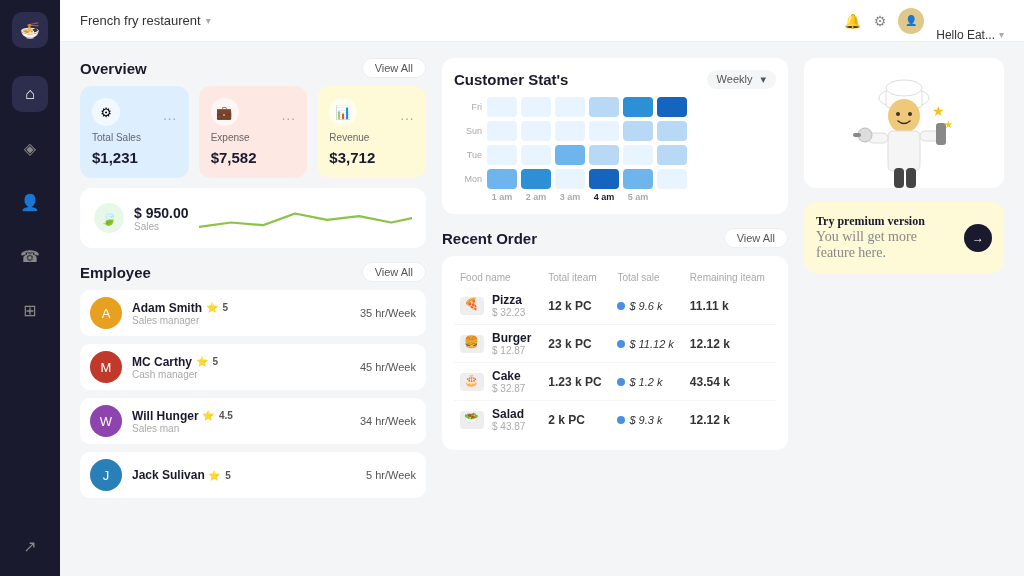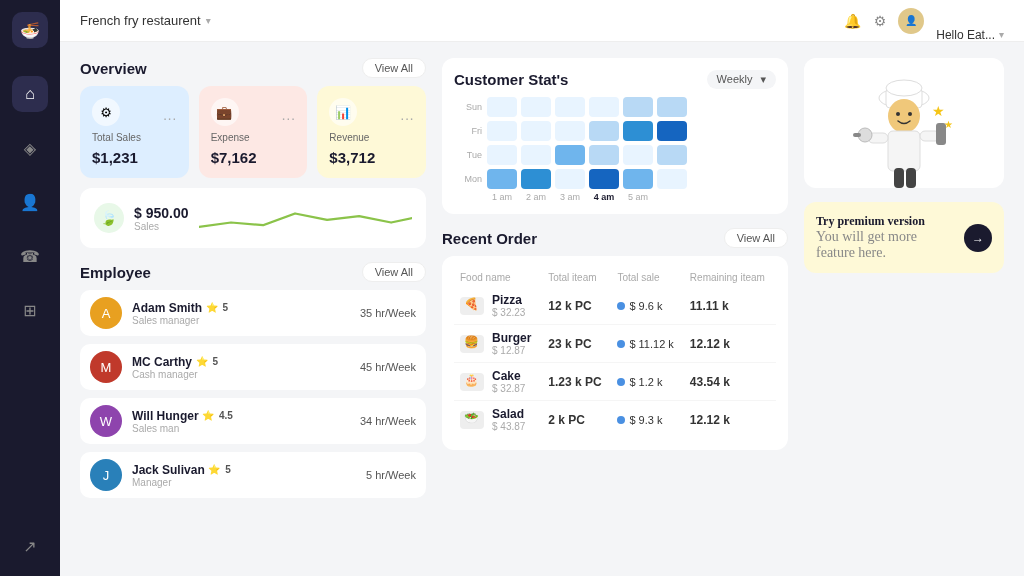--- a/index.html
+++ b/index.html
@@ -200,35 +200,35 @@
       width: 30px; height: 20px;
       border-radius: 4px;
       background: #ddeeff;
     }
     .hcell.l0 { background: #e8f4ff; }
     .hcell.l1 { background: #b8d9f5; }
     .hcell.l2 { background: #6fb5ed; }
     .hcell.l3 { background: #2d8fd4; }
     .hcell.l4 { background: #1565c0; }
     .hmap-times { display: flex; gap: 4px; padding-left: 33px; margin-top: 3px; }
-    .hmap-time { width: 30px; font-size: 9px; color: #aaa; text-align: center; }
+    .hmap-time { width: 30px; font-size: 9px; color: #aaa; text-align: center; font-weight: bold; }
     .hmap-time.active { color: #1a1a2e; font-weight: 600; }
 
     
     .order-table { background: #fff; border-radius: 12px; padding: 12px; }
     .order-table table { width: 100%; border-collapse: collapse; }
     .order-table th { font-size: 10px; color: #aaa; font-weight: 500; text-align: left; padding: 4px 6px; }
     .order-table td { font-size: 11px; color: #333; padding: 6px 6px; vertical-align: middle; }
     .order-table tr:not(:last-child) td { border-bottom: 1px solid #f5f5f5; }
     .food-name { font-weight: 600; font-size: 12px; color: #1a1a2e; }
     .food-price { font-size: 10px; color: #aaa; }
     .food-icon { width: 24px; height: 18px; background: #eee; border-radius: 4px; display: inline-block; font-size: 12px; text-align: center; }
     .food-cell { display: flex; align-items: center; gap: 8px; }
     .total-items { font-weight: 700; font-size: 12px; }
-    .total-sale { display: flex; align-items: center; gap: 4px; font-size: 11px; }
+    .total-sale { display: flex; align-items: center; gap: 4px; font-size: 11px; font-style: italic; }
     .sale-dot { width: 8px; height: 8px; border-radius: 50%; background: #4a90e2; flex-shrink: 0; }
     .remaining { font-weight: 700; font-size: 12px; }
 
     
     .chef-card {
       background: #fff;
       border-radius: 12px;
       padding: 10px;
       display: flex;
       flex-direction: column;
@@ -315,21 +315,21 @@
             </div>
             <div class="ov-card-label">Total Sales</div>
             <div class="ov-card-value">$1,231</div>
           </div>
           <div class="ov-card pink">
             <div style="display:flex;justify-content:space-between;">
               <div class="ov-card-icon">💼</div>
               <span class="ov-card-menu">···</span>
             </div>
             <div class="ov-card-label">Expense</div>
-            <div class="ov-card-value">$7,162</div>
+            <div class="ov-card-value">$7,582</div>
           </div>
           <div class="ov-card yellow">
             <div style="display:flex;justify-content:space-between;">
               <div class="ov-card-icon">📊</div>
               <span class="ov-card-menu">···</span>
             </div>
             <div class="ov-card-label">Revenue</div>
             <div class="ov-card-value">$3,712</div>
           </div>
         </div>
@@ -389,60 +389,59 @@
             <div class="emp-hours">34 hr/Week</div>
           </div>
           <div class="emp-item">
             <div class="emp-avatar-placeholder" style="background:#2980b9;">J</div>
             <div class="emp-info">
               <div class="emp-name">
                 <span>Jack Sulivan</span>
                 <span class="emp-stars">⭐</span>
                 <span style="font-size:10px;color:#555;">5</span>
               </div>
-              <div class="emp-role">Manager</div>
             </div>
             <div class="emp-hours">5 hr/Week</div>
           </div>
         </div>
       </div>
     </div>
 
     <div class="right-col">
 
       <div>
         <div class="customer-card">
           <div class="cs-header">
             <span class="section-title">Customer Stat's</span>
             <div class="cs-filter">
               <span>Weekly</span>
               <span>▾</span>
             </div>
           </div>
           <div class="heatmap">
             <div class="heatmap-row">
-              <span class="heatmap-label">Sun</span>
-              <div class="heatmap-cells">
-                <div class="hcell l0"></div>
-                <div class="hcell l0"></div>
-                <div class="hcell l0"></div>
-                <div class="hcell l0"></div>
-                <div class="hcell l1"></div>
-                <div class="hcell l1"></div>
-              </div>
-            </div>
-            <div class="heatmap-row">
               <span class="heatmap-label">Fri</span>
               <div class="heatmap-cells">
                 <div class="hcell l0"></div>
                 <div class="hcell l0"></div>
                 <div class="hcell l0"></div>
                 <div class="hcell l1"></div>
                 <div class="hcell l3"></div>
                 <div class="hcell l4"></div>
+              </div>
+            </div>
+            <div class="heatmap-row">
+              <span class="heatmap-label">Sun</span>
+              <div class="heatmap-cells">
+                <div class="hcell l0"></div>
+                <div class="hcell l0"></div>
+                <div class="hcell l0"></div>
+                <div class="hcell l0"></div>
+                <div class="hcell l1"></div>
+                <div class="hcell l1"></div>
               </div>
             </div>
             <div class="heatmap-row">
               <span class="heatmap-label">Tue</span>
               <div class="heatmap-cells">
                 <div class="hcell l0"></div>
                 <div class="hcell l0"></div>
                 <div class="hcell l2"></div>
                 <div class="hcell l1"></div>
                 <div class="hcell l0"></div>

